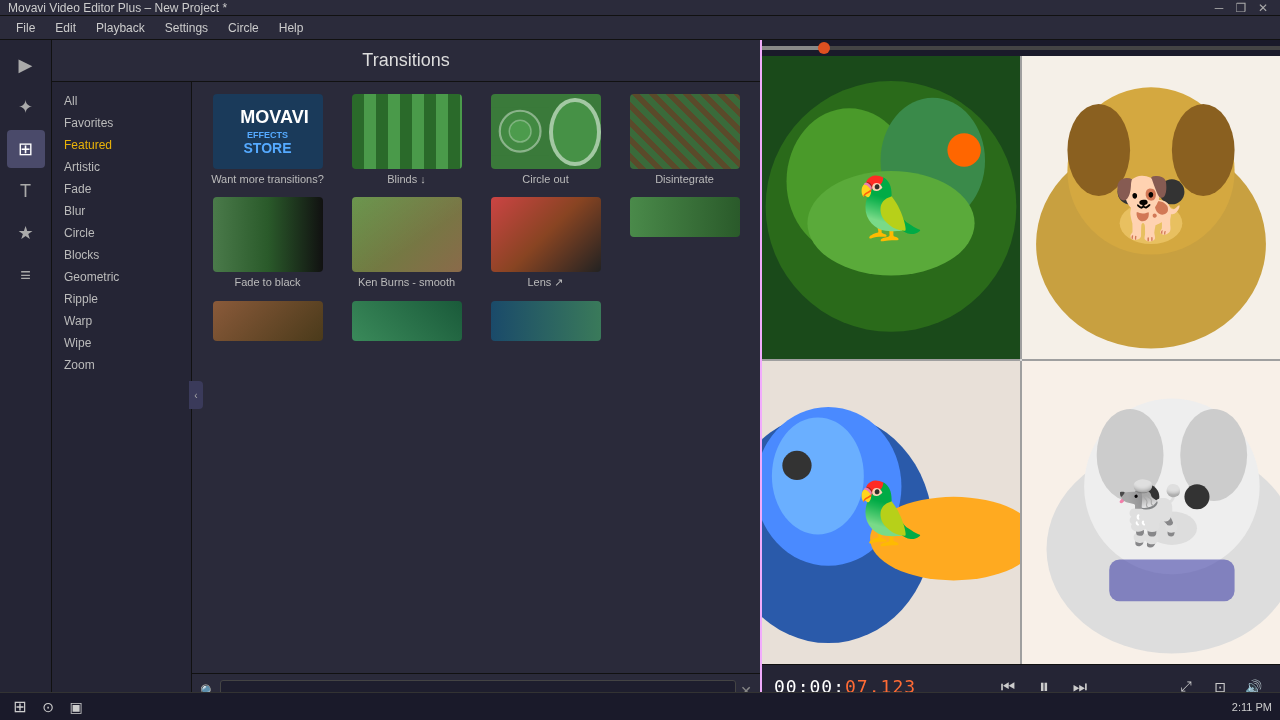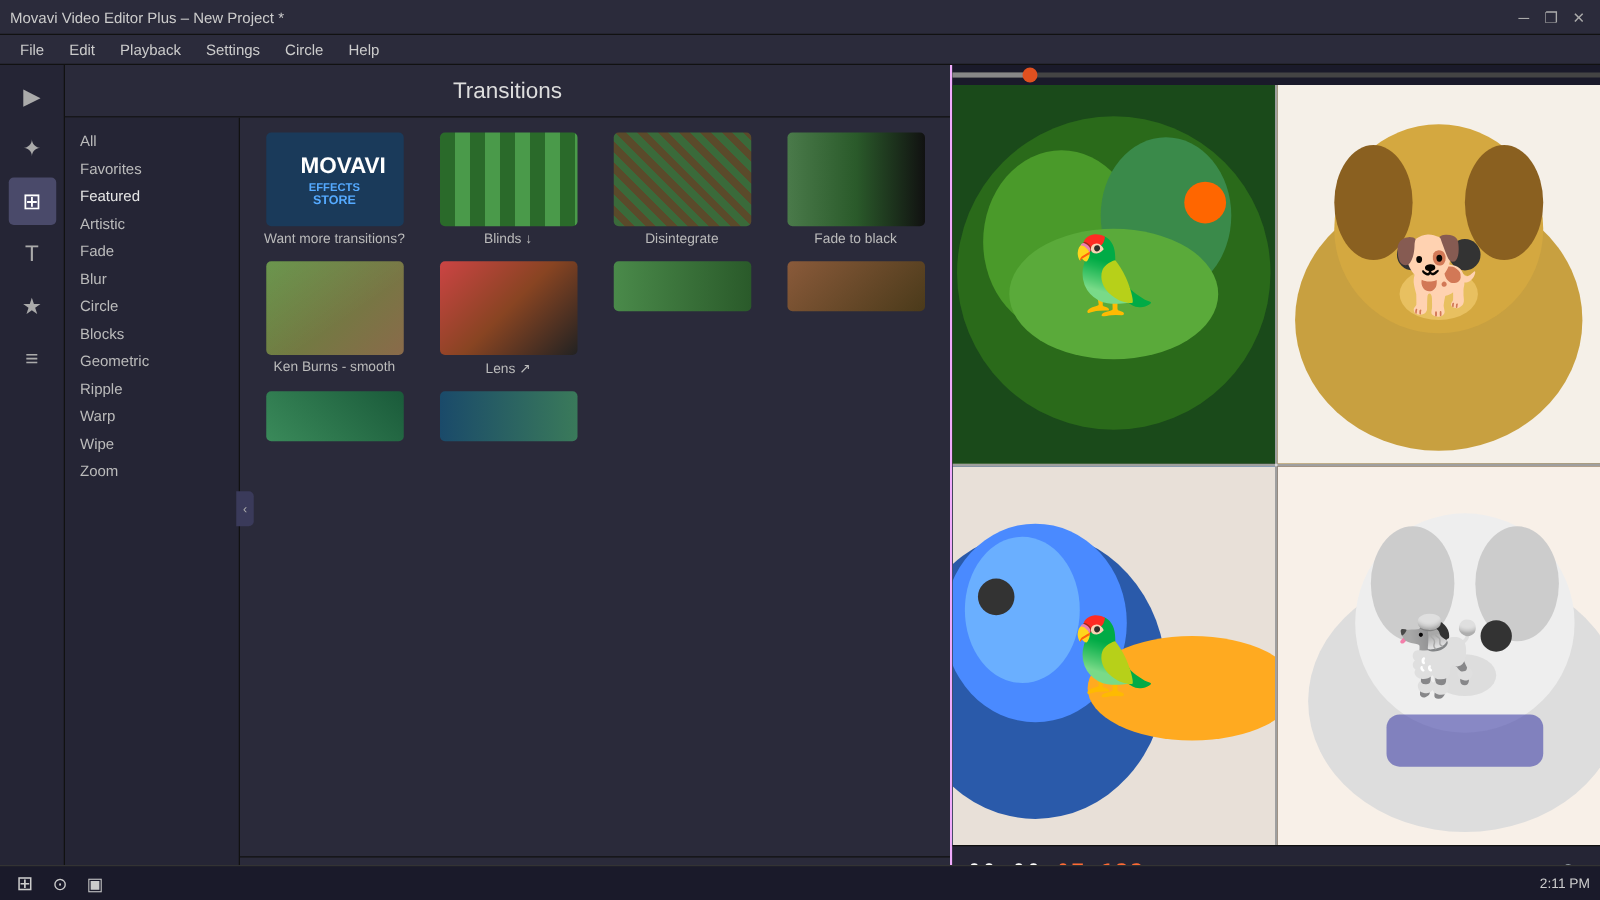--- a/index.html
+++ b/index.html
@@ -1,21 +1,21 @@
 <!DOCTYPE html>
 <html><head>
   <meta charset="utf-8">
   <style>
     * { margin: 0; padding: 0; box-sizing: border-box; }
     body { width: 1280px; height: 720px; background: #1e1e2e; font-family: 'Segoe UI', Arial, sans-serif; font-size: 12px; color: #ccc; overflow: hidden; }
 
     
     #title-bar {
       background: #2b2b3b;
-      height: 28px;
+      height: 16px;
       display: flex;
       align-items: center;
       justify-content: space-between;
       padding: 0 8px;
       border-bottom: 1px solid #111;
     }
     #title-bar .title { font-size: 12px; color: #ccc; }
     #title-bar .controls { display: flex; gap: 4px; }
     #title-bar .controls span {
       width: 18px; height: 18px; display: flex; align-items: center; justify-content: center;
@@ -107,21 +107,21 @@
       position: relative;
       flex-shrink: 0;
     }
     .category-item {
       padding: 4px 12px;
       font-size: 12px;
       cursor: pointer;
       color: #bbb;
       border-radius: 2px;
     }
-    .category-item.active { color: #e5e5e5; }
+    .category-item.active { color: #eab308; }
 
     #collapse-btn {
       position: absolute;
       right: -12px;
       top: 50%;
       transform: translateY(-50%);
       width: 14px; height: 28px;
       background: #3a3a5a;
       border-radius: 0 4px 4px 0;
       display: flex; align-items: center; justify-content: center;
@@ -470,30 +470,40 @@
           <div id="collapse-btn">‹</div>
         </div>
 
         <div id="transitions-grid-area">
           <div id="transitions-grid">
 
             <div class="transition-item">
               <div class="transition-thumb thumb-effects-store">
                 <div class="logo">MOVAVI</div>
                 <div style="font-size:9px;color:#5af;font-weight:bold;">EFFECTS</div>
-                <div style="font-size:10px;color:#5af;font-weight:bold;">STORE</div>
+                <div style="font-size:14px;color:#5af;font-weight:bold;">STORE</div>
               </div>
               <div class="transition-label">Want more transitions?</div>
             </div>
 
             <div class="transition-item">
               <div class="transition-thumb thumb-blinds" style="background: repeating-linear-gradient(90deg, #2a6a2a 0px, #2a6a2a 12px, #4a9a4a 12px, #4a9a4a 24px);"></div>
               <div class="transition-label">Blinds ↓</div>
             </div>
 
+            <div class="transition-item">
+              <div class="transition-thumb thumb-circle-out" style="background:#3a7a3a;display:flex;align-items:center;justify-content:center;">
+                <svg width="80" height="65" viewBox="0 0 80 65">
+                  <rect width="80" height="65" fill="#3a7a3a"></rect>
+                  <circle cx="40" cy="32" r="28" fill="rgba(100,200,100,0.2)" stroke="rgba(255,255,255,0.4)" stroke-width="3"></circle>
+                  <circle cx="40" cy="32" r="15" fill="rgba(100,200,100,0.3)" stroke="rgba(255,255,255,0.3)" stroke-width="2"></circle>
+                </svg>
+              </div>
+              <div class="transition-label">Circle out</div>
+            </div>
 
             <div class="transition-item">
               <div class="transition-thumb" style="background: repeating-linear-gradient(45deg, #3a6a3a 0px, #3a6a3a 6px, #5a4a2a 6px, #5a4a2a 12px);"></div>
               <div class="transition-label">Disintegrate</div>
             </div>
 
             <div class="transition-item">
               <div class="transition-thumb" style="background: linear-gradient(to right, #4a7a4a 0%, #2a5a2a 50%, #111 100%);"></div>
               <div class="transition-label">Fade to black</div>
             </div>

